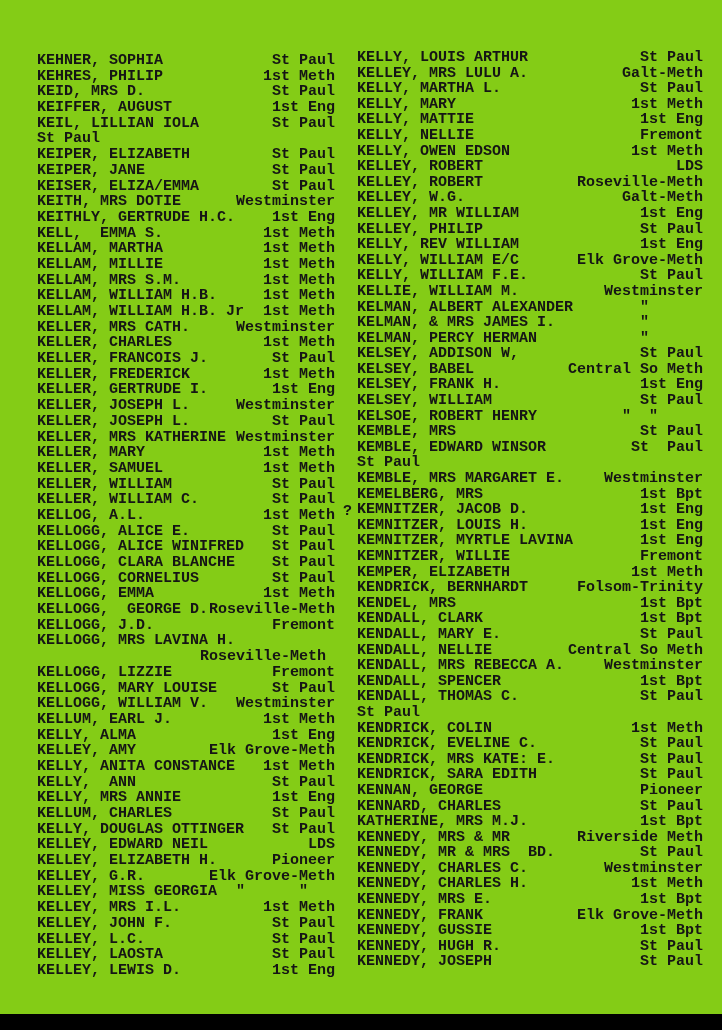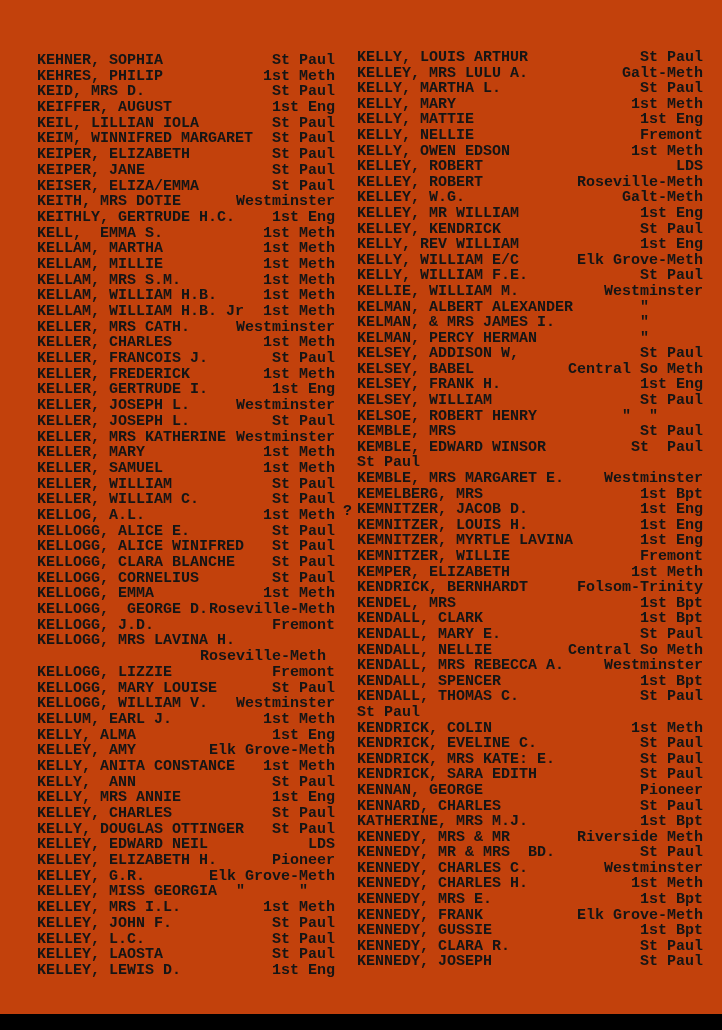--- a/index.html
+++ b/index.html
@@ -1,19 +1,19 @@
 <!DOCTYPE html>
 <html><head>
 <meta charset="utf-8">
 <style>
   html,body{margin:0;padding:0;background:#000;}
   .page{
     position:relative;
     width:722px;height:1030px;
-    background:#c2410c;
+    background:#84cc16;
     overflow:hidden;
     font-family:"Liberation Mono","DejaVu Sans Mono",monospace;
     color:#151515;
   }
   .col{position:absolute;}
   .col-left{left:37px;top:53px;width:298px;}
   .col-right{left:357px;top:50px;width:346px;}
   .row{
     display:flex;
     justify-content:space-between;
@@ -43,21 +43,21 @@
 </head>
 <body>
 
 <div class="page">
   <div class="col col-left" id="col-left">
       <div class="row"><span class="name">KEHNER, SOPHIA</span><span class="church">St Paul</span></div>
       <div class="row"><span class="name">KEHRES, PHILIP</span><span class="church">1st Meth</span></div>
       <div class="row"><span class="name">KEID, MRS D.</span><span class="church">St Paul</span></div>
       <div class="row"><span class="name">KEIFFER, AUGUST</span><span class="church">1st Eng</span></div>
       <div class="row"><span class="name">KEIL, LILLIAN IOLA</span><span class="church">St Paul</span></div>
-      <div class="row"><span class="name">KEIM, WINNIFRED MARGARET</span><span class="church">St Paul</span></div>
+      <div class="row"><span class="church">St Paul</span></div>
       <div class="row"><span class="name">KEIPER, ELIZABETH</span><span class="church">St Paul</span></div>
       <div class="row"><span class="name">KEIPER, JANE</span><span class="church">St Paul</span></div>
       <div class="row"><span class="name">KEISER, ELIZA/EMMA</span><span class="church">St Paul</span></div>
       <div class="row"><span class="name">KEITH, MRS DOTIE</span><span class="church">Westminster</span></div>
       <div class="row"><span class="name">KEITHLY, GERTRUDE H.C.</span><span class="church">1st Eng</span></div>
       <div class="row"><span class="name">KELL,  EMMA S.</span><span class="church">1st Meth</span></div>
       <div class="row"><span class="name">KELLAM, MARTHA</span><span class="church">1st Meth</span></div>
       <div class="row"><span class="name">KELLAM, MILLIE</span><span class="church">1st Meth</span></div>
       <div class="row"><span class="name">KELLAM, MRS S.M.</span><span class="church">1st Meth</span></div>
       <div class="row"><span class="name">KELLAM, WILLIAM H.B.</span><span class="church">1st Meth</span></div>
@@ -86,21 +86,21 @@
       <div class="row"><span class="name"></span><span class="church">Roseville-Meth </span></div>
       <div class="row"><span class="name">KELLOGG, LIZZIE</span><span class="church">Fremont</span></div>
       <div class="row"><span class="name">KELLOGG, MARY LOUISE</span><span class="church">St Paul</span></div>
       <div class="row"><span class="name">KELLOGG, WILLIAM V.</span><span class="church">Westminster</span></div>
       <div class="row"><span class="name">KELLUM, EARL J.</span><span class="church">1st Meth</span></div>
       <div class="row"><span class="name">KELLY, ALMA</span><span class="church">1st Eng</span></div>
       <div class="row"><span class="name">KELLEY, AMY</span><span class="church">Elk Grove-Meth</span></div>
       <div class="row"><span class="name">KELLY, ANITA CONSTANCE</span><span class="church">1st Meth</span></div>
       <div class="row"><span class="name">KELLY,  ANN</span><span class="church">St Paul</span></div>
       <div class="row"><span class="name">KELLY, MRS ANNIE</span><span class="church">1st Eng</span></div>
-      <div class="row"><span class="name">KELLEY, CHARLES</span><span class="church">St Paul</span></div>
+      <div class="row"><span class="name">KELLUM, CHARLES</span><span class="church">St Paul</span></div>
       <div class="row"><span class="name">KELLY, DOUGLAS OTTINGER</span><span class="church">St Paul</span></div>
       <div class="row"><span class="name">KELLEY, EDWARD NEIL</span><span class="church">LDS</span></div>
       <div class="row"><span class="name">KELLEY, ELIZABETH H.</span><span class="church">Pioneer</span></div>
       <div class="row"><span class="name">KELLEY, G.R.</span><span class="church">Elk Grove-Meth</span></div>
       <div class="row"><span class="name">KELLEY, MISS GEORGIA</span><span class="church">"      "   </span></div>
       <div class="row"><span class="name">KELLEY, MRS I.L.</span><span class="church">1st Meth</span></div>
       <div class="row"><span class="name">KELLEY, JOHN F.</span><span class="church">St Paul</span></div>
       <div class="row"><span class="name">KELLEY, L.C.</span><span class="church">St Paul</span></div>
       <div class="row"><span class="name">KELLEY, LAOSTA</span><span class="church">St Paul</span></div>
       <div class="row"><span class="name">KELLEY, LEWIS D.</span><span class="church">1st Eng</span></div>
@@ -110,21 +110,21 @@
       <div class="row"><span class="name">KELLEY, MRS LULU A.</span><span class="church">Galt-Meth</span></div>
       <div class="row"><span class="name">KELLY, MARTHA L.</span><span class="church">St Paul</span></div>
       <div class="row"><span class="name">KELLY, MARY</span><span class="church">1st Meth</span></div>
       <div class="row"><span class="name">KELLY, MATTIE</span><span class="church">1st Eng</span></div>
       <div class="row"><span class="name">KELLY, NELLIE</span><span class="church">Fremont</span></div>
       <div class="row"><span class="name">KELLY, OWEN EDSON</span><span class="church">1st Meth</span></div>
       <div class="row"><span class="name">KELLEY, ROBERT</span><span class="church">LDS</span></div>
       <div class="row"><span class="name">KELLEY, ROBERT</span><span class="church">Roseville-Meth</span></div>
       <div class="row"><span class="name">KELLEY, W.G.</span><span class="church">Galt-Meth</span></div>
       <div class="row"><span class="name">KELLEY, MR WILLIAM</span><span class="church">1st Eng</span></div>
-      <div class="row"><span class="name">KELLEY, KENDRICK</span><span class="church">St Paul</span></div>
+      <div class="row"><span class="name">KELLEY, PHILIP</span><span class="church">St Paul</span></div>
       <div class="row"><span class="name">KELLY, REV WILLIAM</span><span class="church">1st Eng</span></div>
       <div class="row"><span class="name">KELLY, WILLIAM E/C</span><span class="church">Elk Grove-Meth</span></div>
       <div class="row"><span class="name">KELLY, WILLIAM F.E.</span><span class="church">St Paul</span></div>
       <div class="row"><span class="name">KELLIE, WILLIAM M.</span><span class="church">Westminster</span></div>
       <div class="row"><span class="name">KELMAN, ALBERT ALEXANDER</span><span class="church">"      </span></div>
       <div class="row"><span class="name">KELMAN, &amp; MRS JAMES I.</span><span class="church">"      </span></div>
       <div class="row"><span class="name">KELMAN, PERCY HERMAN</span><span class="church">"      </span></div>
       <div class="row"><span class="name">KELSEY, ADDISON W,</span><span class="church">St Paul</span></div>
       <div class="row"><span class="name">KELSEY, BABEL</span><span class="church">Central So Meth</span></div>
       <div class="row"><span class="name">KELSEY, FRANK H.</span><span class="church">1st Eng</span></div>
@@ -156,18 +156,18 @@
       <div class="row"><span class="name">KENNAN, GEORGE</span><span class="church">Pioneer</span></div>
       <div class="row"><span class="name">KENNARD, CHARLES</span><span class="church">St Paul</span></div>
       <div class="row"><span class="name">KATHERINE, MRS M.J.</span><span class="church">1st Bpt</span></div>
       <div class="row"><span class="name">KENNEDY, MRS &amp; MR</span><span class="church">Riverside Meth</span></div>
       <div class="row"><span class="name">KENNEDY, MR &amp; MRS  BD.</span><span class="church">St Paul</span></div>
       <div class="row"><span class="name">KENNEDY, CHARLES C.</span><span class="church">Westminster</span></div>
       <div class="row"><span class="name">KENNEDY, CHARLES H.</span><span class="church">1st Meth</span></div>
       <div class="row"><span class="name">KENNEDY, MRS E.</span><span class="church">1st Bpt</span></div>
       <div class="row"><span class="name">KENNEDY, FRANK</span><span class="church">Elk Grove-Meth</span></div>
       <div class="row"><span class="name">KENNEDY, GUSSIE</span><span class="church">1st Bpt</span></div>
-      <div class="row"><span class="name">KENNEDY, CLARA R.</span><span class="church">St Paul</span></div>
+      <div class="row"><span class="name">KENNEDY, HUGH R.</span><span class="church">St Paul</span></div>
       <div class="row"><span class="name">KENNEDY, JOSEPH</span><span class="church">St Paul</span></div>
     </div>
   <div class="margin-mark">?</div>
   <div class="footer-bar"></div>
 </div>
 
 </body></html>

